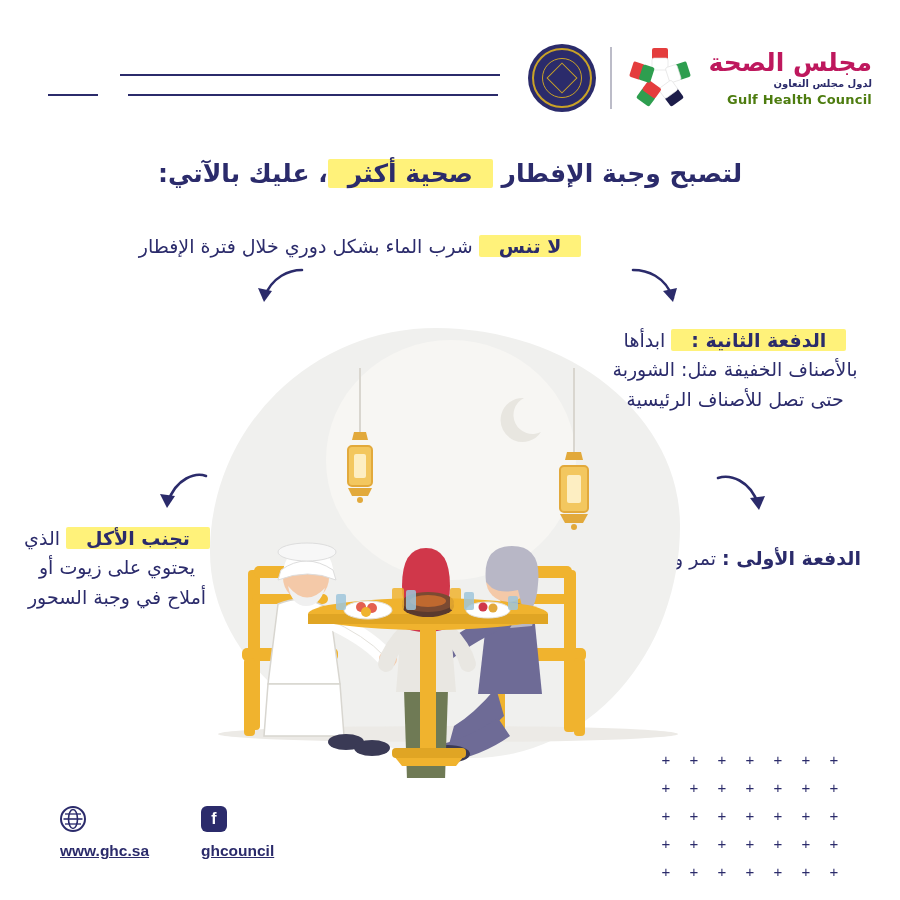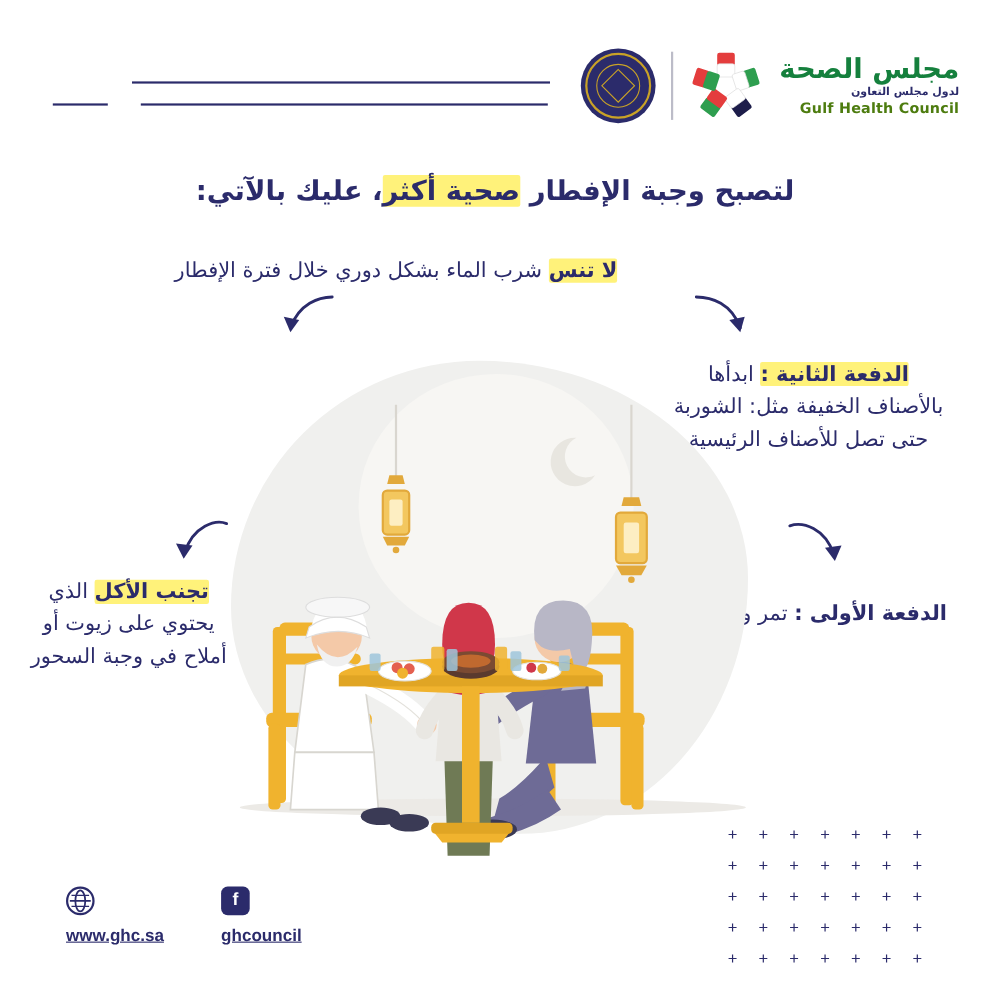--- a/index.html
+++ b/index.html
@@ -54,21 +54,21 @@
     direction: rtl;
   }
   .brand-text {
     text-align: right;
     color: #2b2b6b;
     line-height: 1.22;
   }
   .brand-ar1 {
     font-size: 25px;
     font-weight: bold;
-    color: #15803d;
+    color: #be185d;
     letter-spacing: 0px;
   }
   .brand-ar2 {
     font-size: 10px;
     font-weight: bold;
     color: #2b2b6b;
   }
   .brand-en {
     font-size: 13px;
     font-weight: bold;
@@ -128,21 +128,21 @@
     left: 0; right: 0;
     text-align: center;
     font-size: 25px;
     font-weight: bold;
     color: #2b2b6b;
     direction: rtl;
     line-height: 1.45;
   }
   .hl {
     background: #fff27a;
-    padding: 0 0;
+    padding: 0 20px;
     border-radius: 2px;
   }
 
   
   .callout {
     position: absolute;
     color: #2b2b6b;
     font-size: 19px;
     line-height: 1.55;
     direction: rtl;

